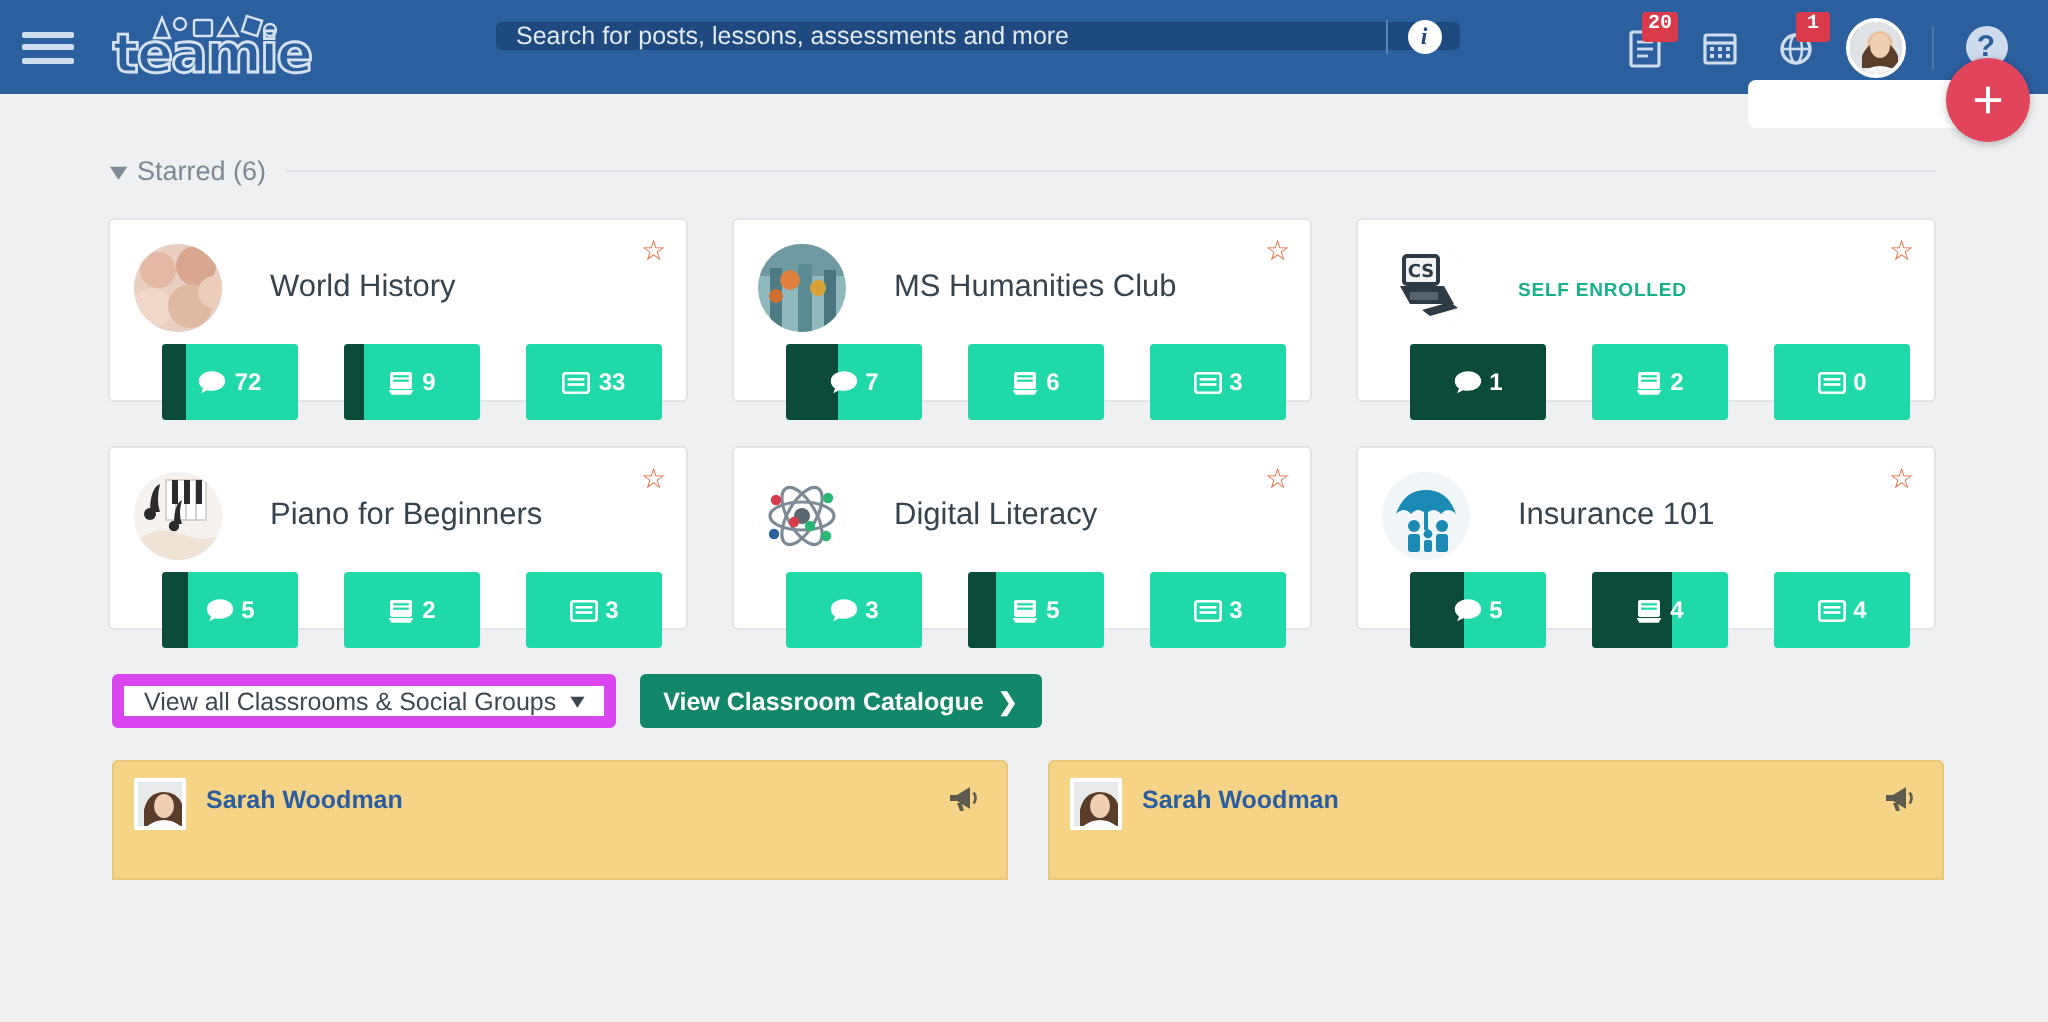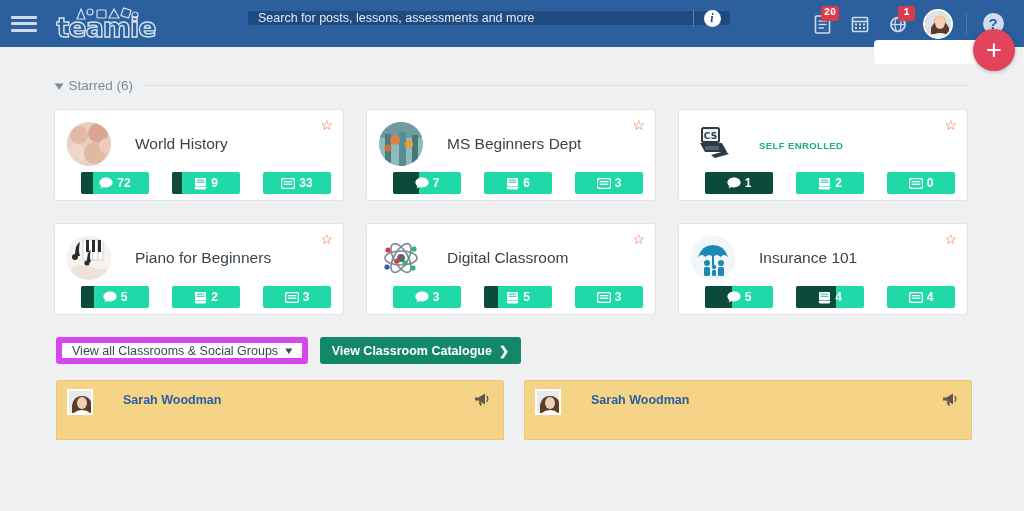--- a/index.html
+++ b/index.html
@@ -199,21 +199,21 @@
   }
   .star {
     position: absolute; right: 10px; top: 8px;
     color: #ee5b28; font-size: 14px; line-height: 1;
     cursor: pointer;
   }
   .card-badges {
     display: flex; gap: 9px; margin-top: 4px;
   }
   .cbadge {
-    flex: 1; height: 22px; position: relative;
+    flex: 1; height: 38px; position: relative;
     background: #1fd9a8; border-radius: 2px;
     overflow: hidden;
     display: flex; align-items: center; justify-content: center;
     cursor: pointer;
     margin-left: 14px;
   }
   .cbadge-fill {
     position: absolute; left: 0; top: 0; bottom: 0;
     background: #0c4a3a;
   }
@@ -270,21 +270,20 @@
   }
   .post {
     width: 448px; height: 60px;
     background: #f5d488;
     border: 1px solid #e8c677;
     border-radius: 3px 3px 0 0;
     padding: 8px 10px;
     display: flex; align-items: flex-start;
     position: relative;
     cursor: pointer;
-    gap: 20px;
   }
   .post-avatar {
     width: 26px; height: 26px;
     border: 2px solid #ffffff;
     background: #c9a98c; overflow: hidden;
     position: relative; flex: none;
   }
   .post-author {
     margin-left: 10px; margin-top: 4px;
     font-size: 12.5px; font-weight: bold; color: #2a5ea0;
@@ -452,21 +451,21 @@
                 <rect width="44" height="44" fill="#8fb9bd"></rect>
                 <rect x="0" y="0" width="44" height="16" fill="#6f9aa2"></rect>
                 <rect x="6" y="12" width="6" height="32" fill="#4d7b84"></rect>
                 <rect x="20" y="10" width="7" height="34" fill="#5a8a92"></rect>
                 <rect x="33" y="13" width="6" height="31" fill="#49757e"></rect>
                 <circle cx="16" cy="18" r="5" fill="#e0803f"></circle>
                 <circle cx="30" cy="22" r="4" fill="#d9a437"></circle>
                 <circle cx="9" cy="26" r="3.5" fill="#cf6f33"></circle>
               </svg></div>
             <div class="card-titles">
-              <div class="card-title">MS Beginners Dept</div>
+              <div class="card-title">MS Humanities Club</div>
             </div>
           </div>
           <div class="card-badges">
             <div class="cbadge">
               <div class="cbadge-fill" style="width:38%"></div>
               <div class="cbadge-inner">
                 <svg width="14" height="12" viewBox="0 0 14 12">
                   <path d="M7 0.6 C3.3 0.6 0.4 2.8 0.4 5.5 C0.4 7 1.2 8.3 2.5 9.2 L1.6 11.6 L4.6 10.1 C5.4 10.3 6.2 10.4 7 10.4 C10.7 10.4 13.6 8.2 13.6 5.5 C13.6 2.8 10.7 0.6 7 0.6 Z" fill="#ffffff"></path>
                 </svg>
                 <span>7</span>
@@ -620,21 +619,21 @@
                 </g>
                 <circle cx="22" cy="22" r="4" fill="#5b6770"></circle>
                 <circle cx="9" cy="14" r="2.6" fill="#d93b4b"></circle>
                 <circle cx="35" cy="13" r="2.6" fill="#2bb673"></circle>
                 <circle cx="8" cy="31" r="2.6" fill="#2b5f9e"></circle>
                 <circle cx="34" cy="32" r="2.6" fill="#2bb673"></circle>
                 <circle cx="18" cy="25" r="2.6" fill="#d93b4b"></circle>
                 <circle cx="26" cy="27" r="2.6" fill="#2bb673"></circle>
               </svg></div>
             <div class="card-titles">
-              <div class="card-title">Digital Classroom</div>
+              <div class="card-title">Digital Literacy</div>
             </div>
           </div>
           <div class="card-badges">
             <div class="cbadge">
               <div class="cbadge-fill" style="width:0%"></div>
               <div class="cbadge-inner">
                 <svg width="14" height="12" viewBox="0 0 14 12">
                   <path d="M7 0.6 C3.3 0.6 0.4 2.8 0.4 5.5 C0.4 7 1.2 8.3 2.5 9.2 L1.6 11.6 L4.6 10.1 C5.4 10.3 6.2 10.4 7 10.4 C10.7 10.4 13.6 8.2 13.6 5.5 C13.6 2.8 10.7 0.6 7 0.6 Z" fill="#ffffff"></path>
                 </svg>
                 <span>3</span>

